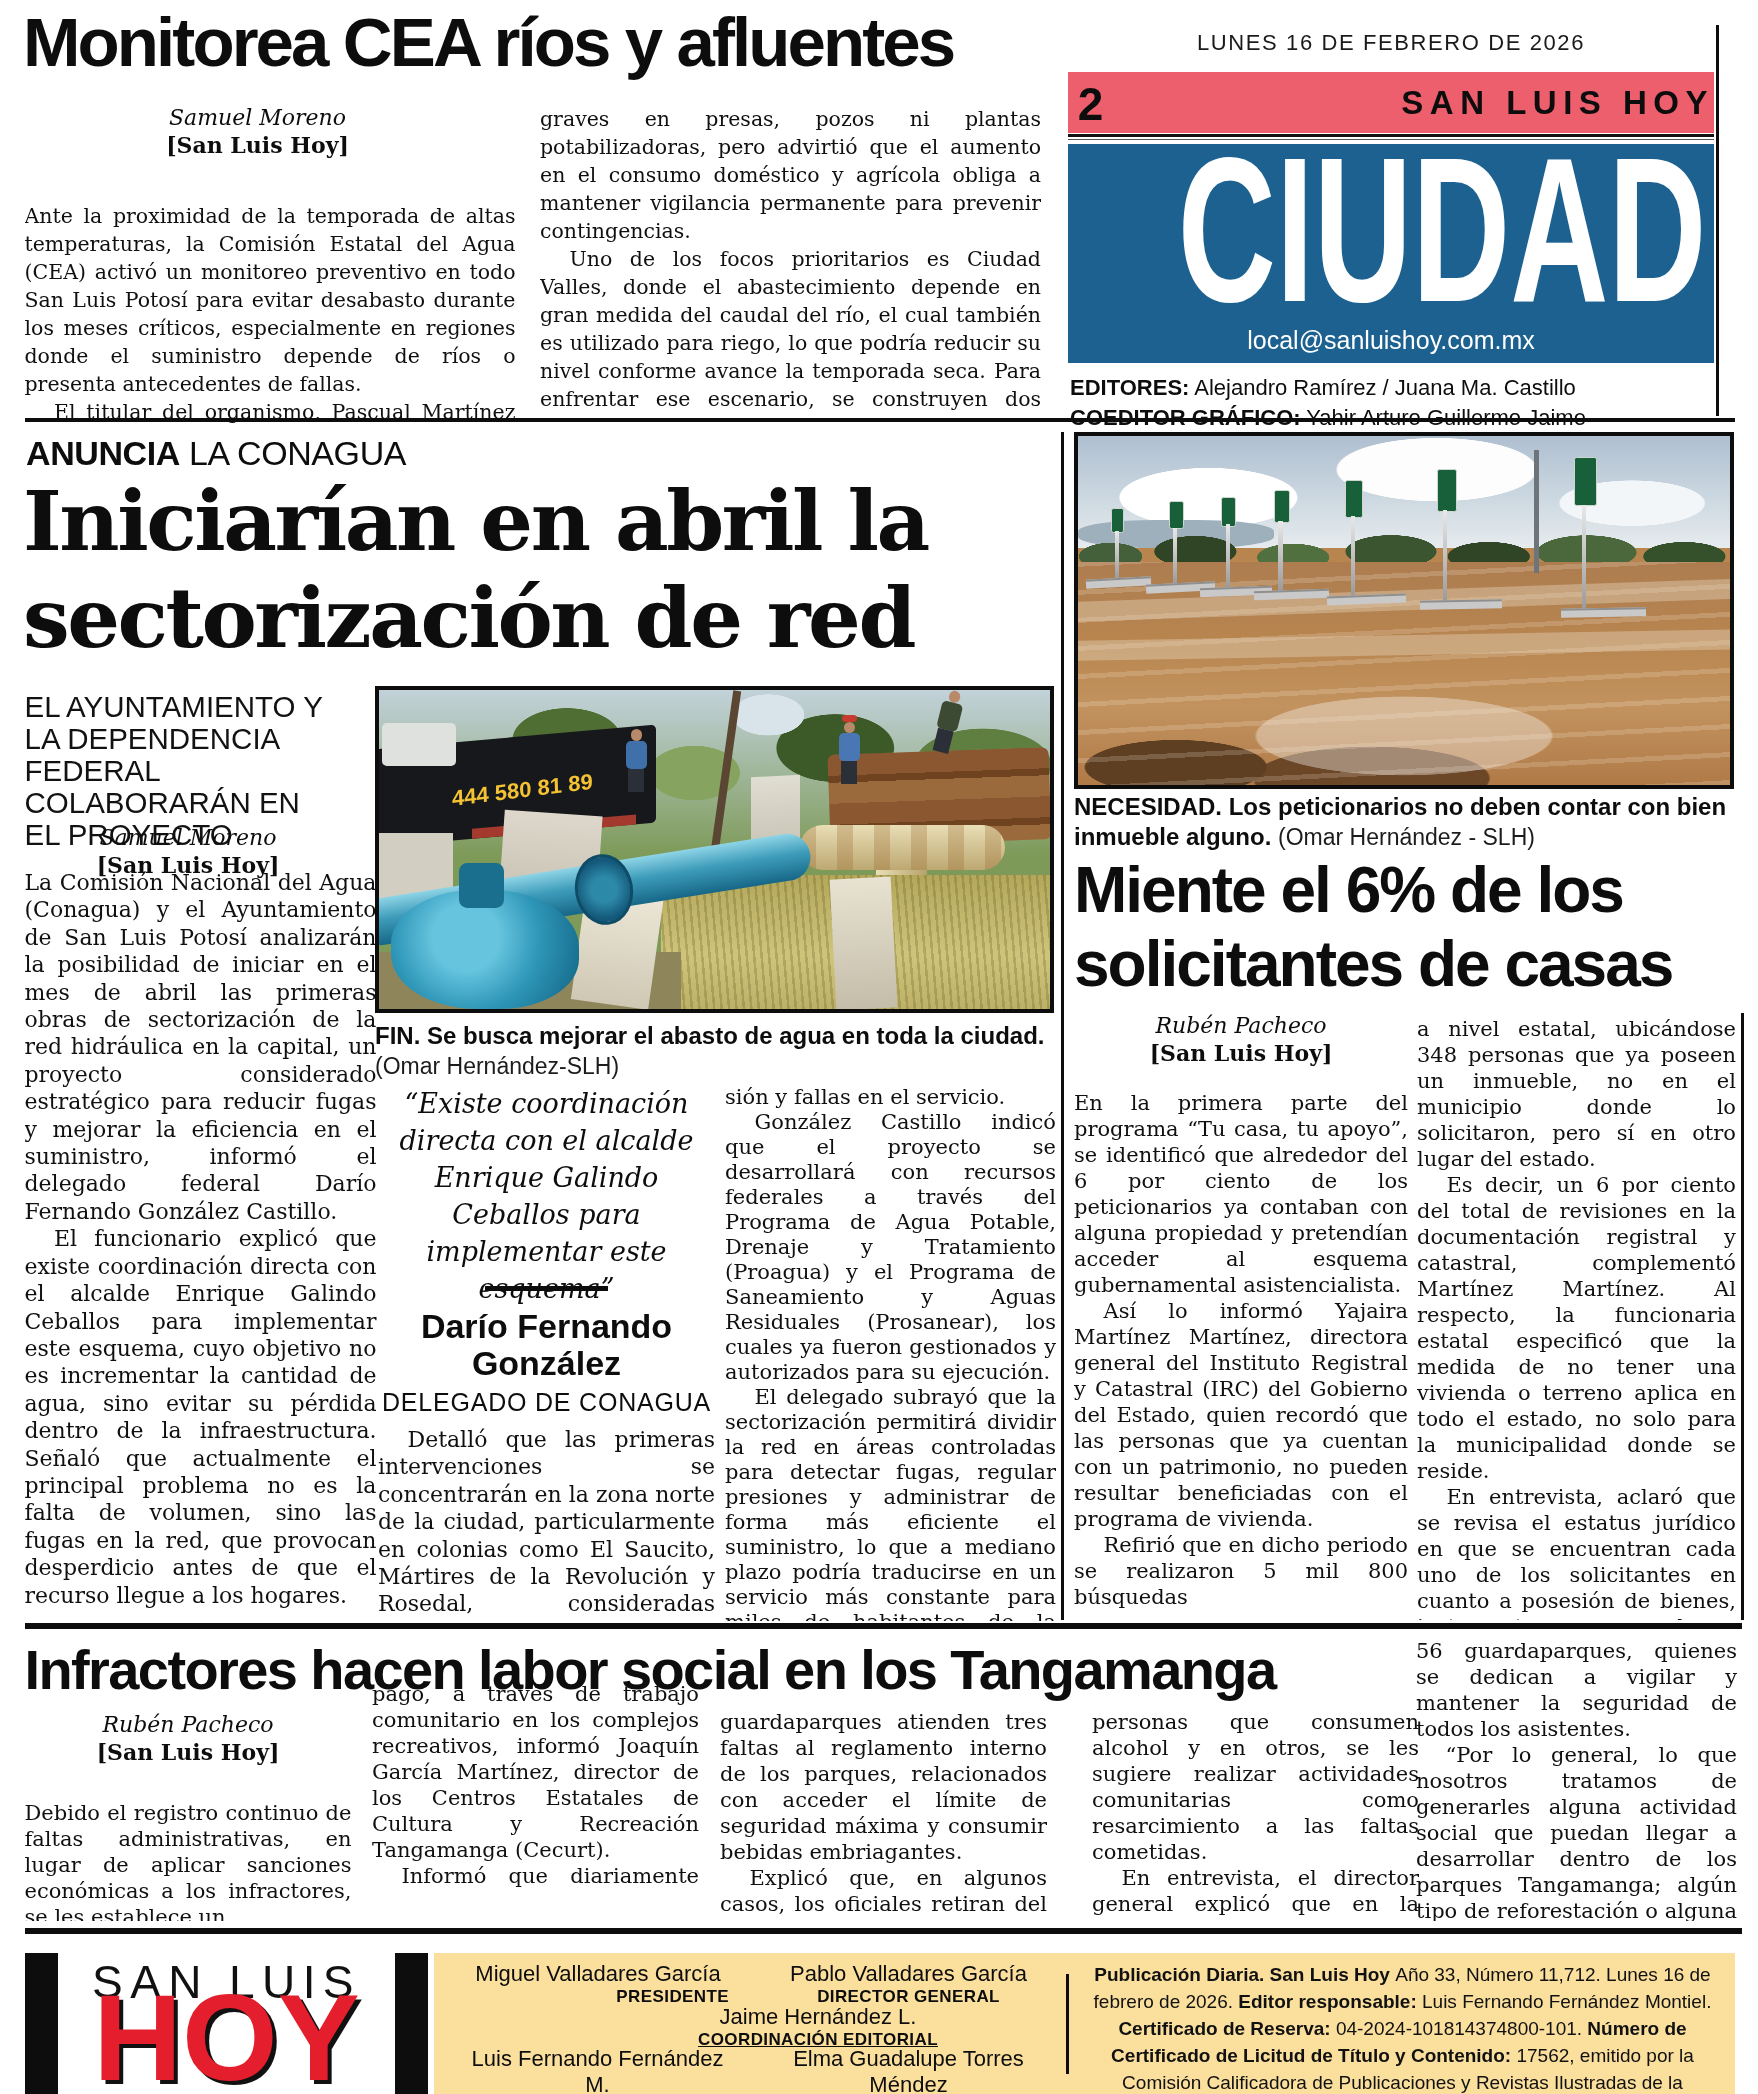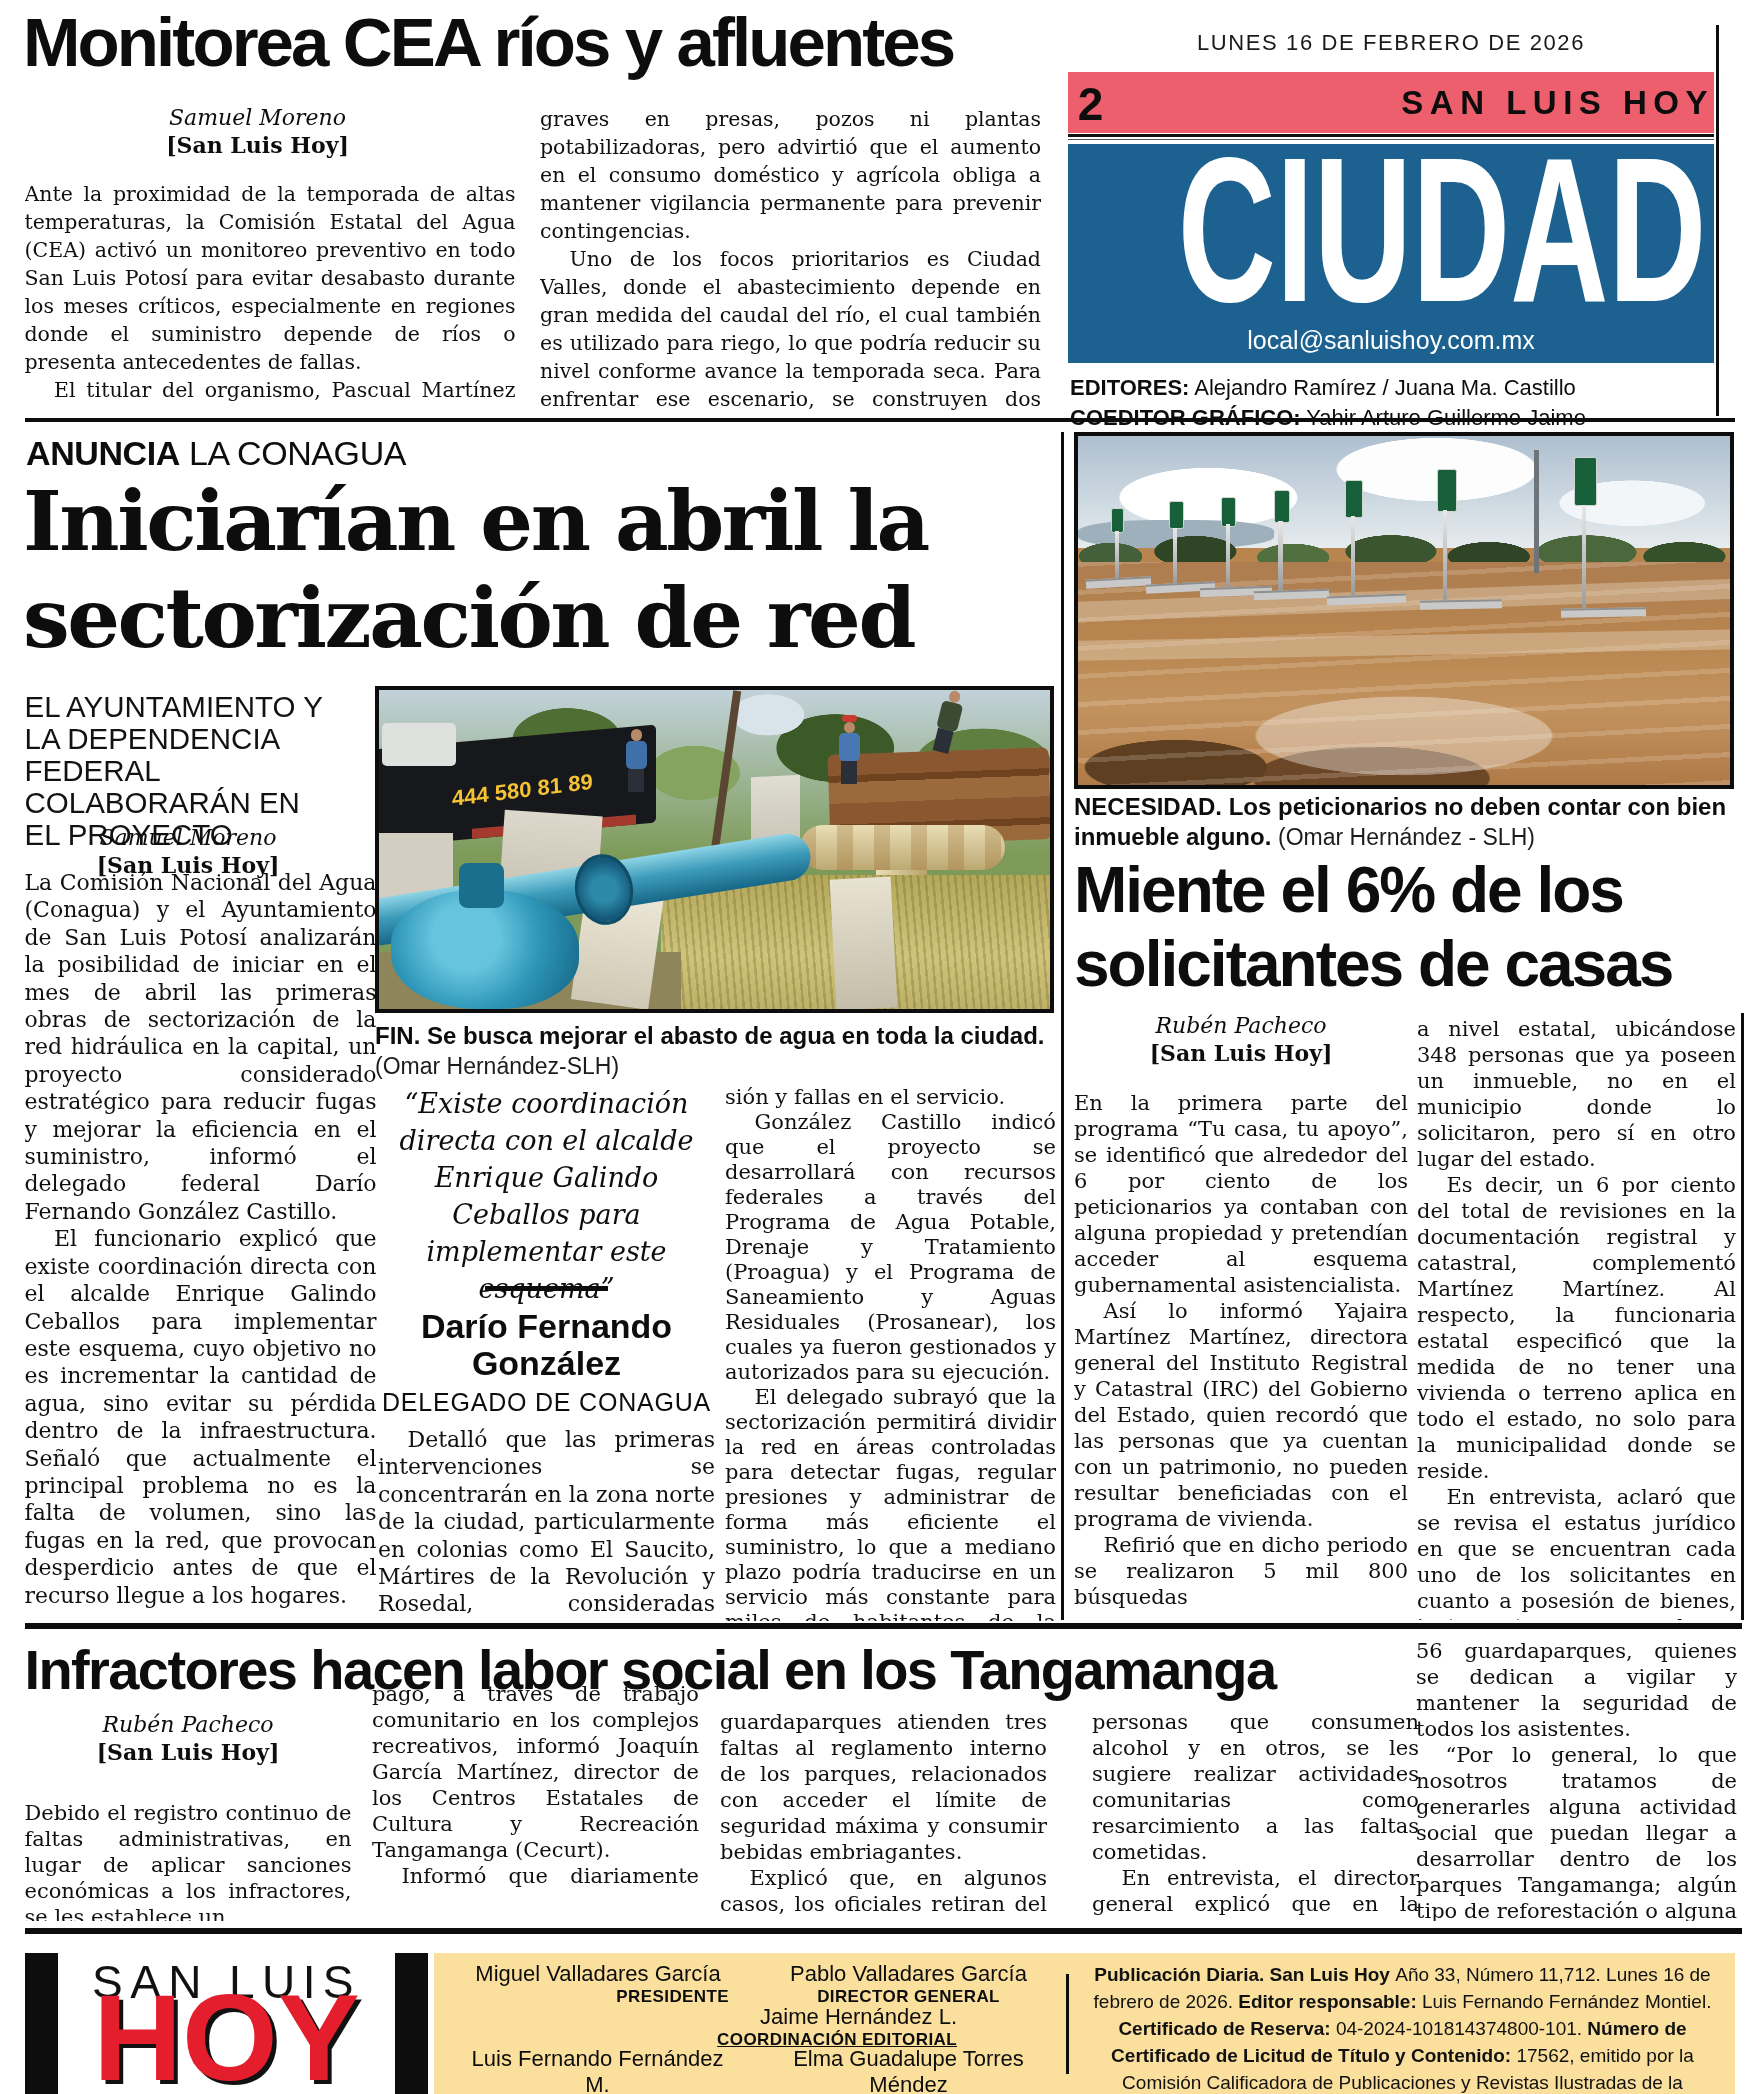--- a/index.html
+++ b/index.html
@@ -109,21 +109,21 @@
 
 <div id="page">
 
   <div class="abs" style="left:23px;top:8.2px;width:1043px;font-weight:700;font-size:69px;line-height:1.0;letter-spacing:-2.9px;">Monitorea CEA ríos y afluentes</div>
 
   <div class="abs byline" style="left:24.5px;top:105px;width:466px;">
     <div class="a">Samuel Moreno</div>
     <div class="b2">[San Luis Hoy]</div>
   </div>
 
-  <div class="abs body-col t25" style="left:24.5px;top:180px;width:491px;height:226px;overflow:hidden;">
+  <div class="abs body-col t25" style="left:24.5px;top:202px;width:491px;height:226px;overflow:hidden;">
     <p>Ante la proximidad de la temporada de altas temperaturas, la Comisión Estatal del Agua (CEA) activó un monitoreo preventivo en todo San Luis Potosí para evitar desabasto durante los meses críticos, especialmente en regiones donde el suministro depende de ríos o presenta antecedentes de fallas.</p>
     <p class="ind">El titular del organismo, Pascual Martínez Sánchez, informó que actualmente no se registran averías</p>
   </div>
   <div class="abs body-col t25" style="left:540px;top:105px;width:501px;height:311px;overflow:hidden;">
     <p>graves en presas, pozos ni plantas potabilizadoras, pero advirtió que el aumento en el consumo doméstico y agrícola obliga a mantener vigilancia permanente para prevenir contingencias.</p>
     <p class="ind">Uno de los focos prioritarios es Ciudad Valles, donde el abastecimiento depende en gran medida del caudal del río, el cual también es utilizado para riego, lo que podría reducir su nivel conforme avance la temporada seca. Para enfrentar ese escenario, se construyen dos nuevos pozos que permitirán sostener el suministro si el volumen disminuye.</p>
   </div>
 
   <div class="abs" style="left:1068px;top:29.5px;width:646px;text-align:center;font-size:22px;letter-spacing:1.6px;color:#1a1a1a;">LUNES 16 DE FEBRERO DE 2026</div>
 
@@ -340,21 +340,21 @@
 
   <div class="abs" style="left:434px;top:1953px;width:1301px;height:141px;background:#fbdf9d;">
     <div class="abs" style="left:33px;top:8.2px;width:262px;text-align:center;">
       <div style="font-size:22px;">Miguel Valladares García</div>
       <div style="font-size:17px;font-weight:700;letter-spacing:0.4px;text-align:right;">PRESIDENTE</div>
     </div>
     <div class="abs" style="left:327px;top:8.2px;width:295px;text-align:center;">
       <div style="font-size:22px;">Pablo Valladares García</div>
       <div style="font-size:17px;font-weight:700;letter-spacing:0.4px;">DIRECTOR GENERAL</div>
     </div>
-    <div class="abs" style="left:245px;top:51px;width:278px;text-align:right;">
+    <div class="abs" style="left:245px;top:51px;width:278px;text-align:center;">
       <div style="font-size:22px;">Jaime Hernández L.</div>
       <div style="font-size:17px;font-weight:700;letter-spacing:0.4px;text-decoration:underline;">COORDINACIÓN EDITORIAL</div>
     </div>
     <div class="abs" style="left:24.5px;top:93px;width:278px;text-align:center;">
       <div style="font-size:22px;">Luis Fernando Fernández M.</div>
 
     </div>
     <div class="abs" style="left:327px;top:93px;width:295px;text-align:center;">
       <div style="font-size:22px;">Elma Guadalupe Torres Méndez</div>
 

